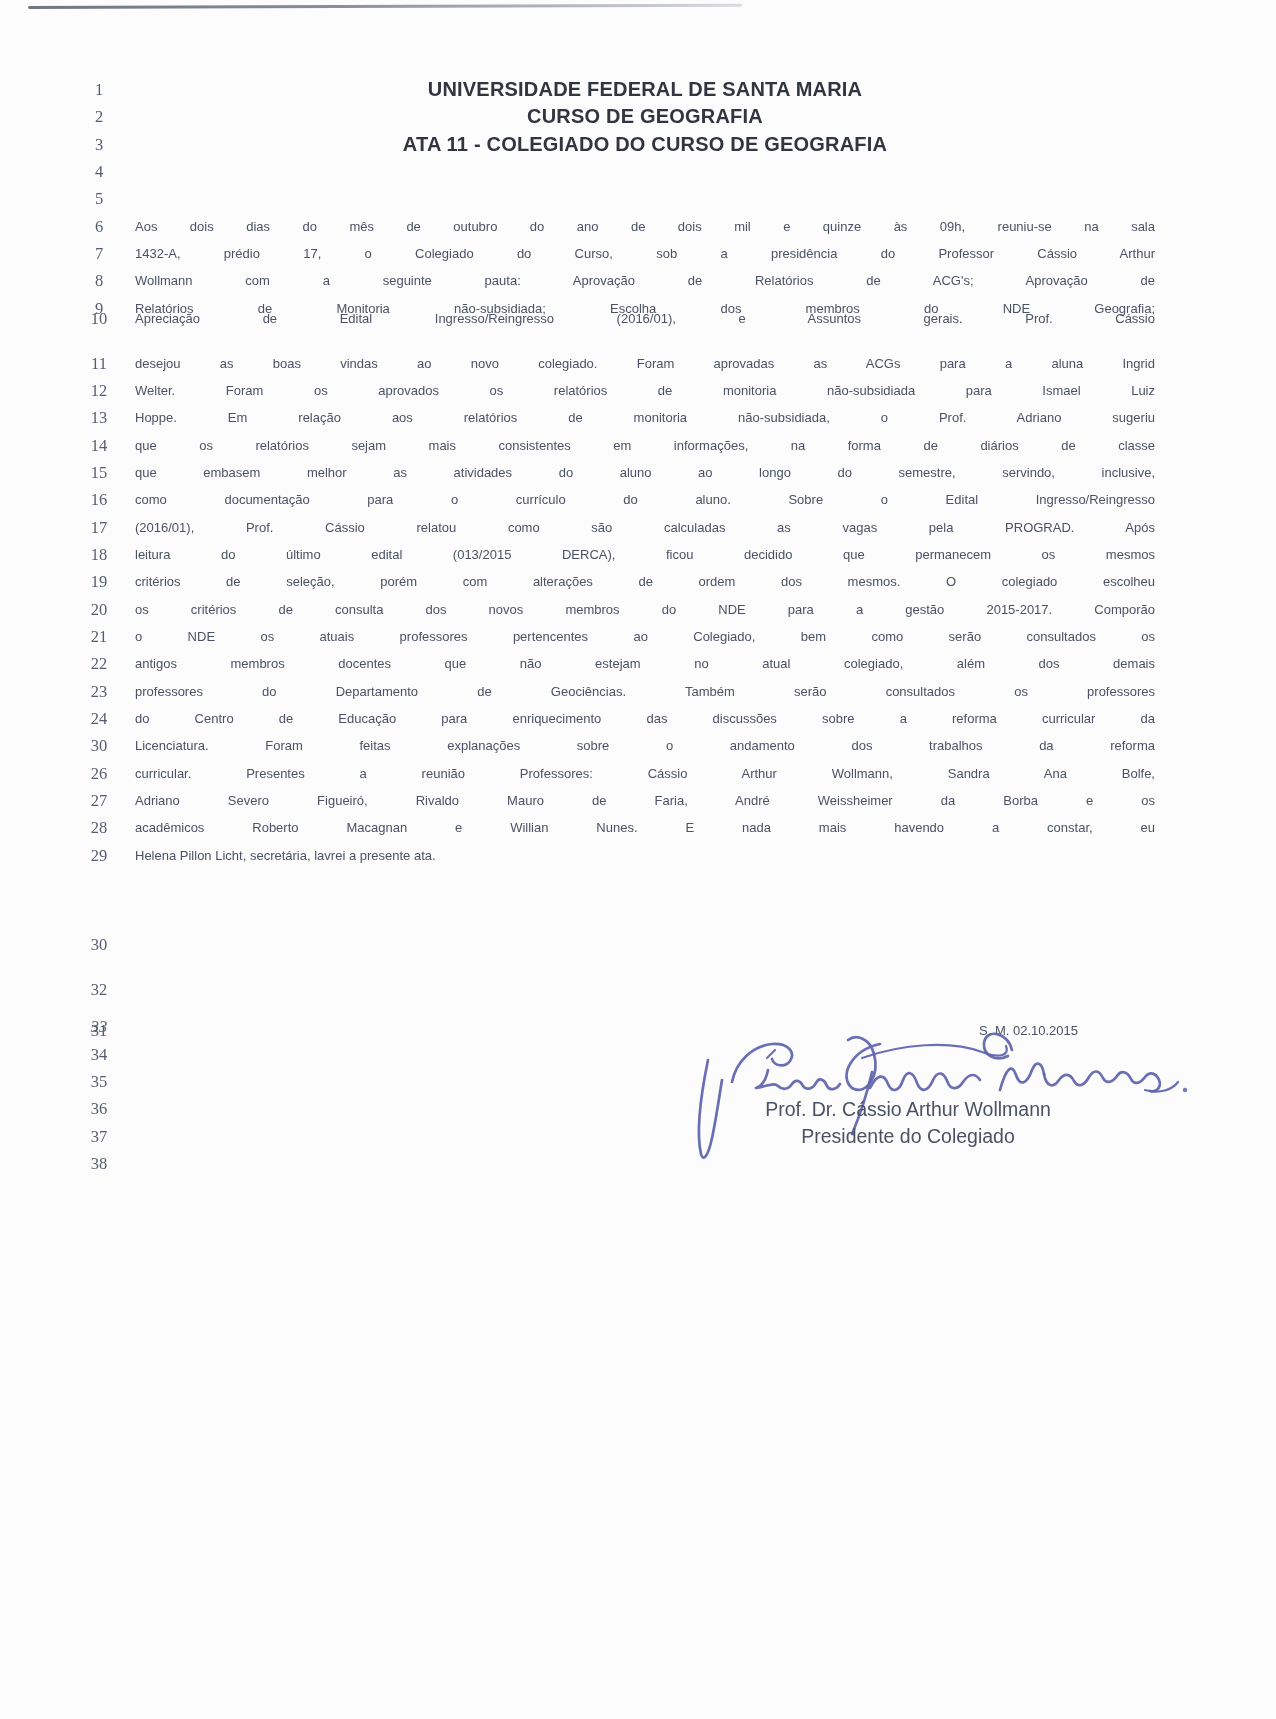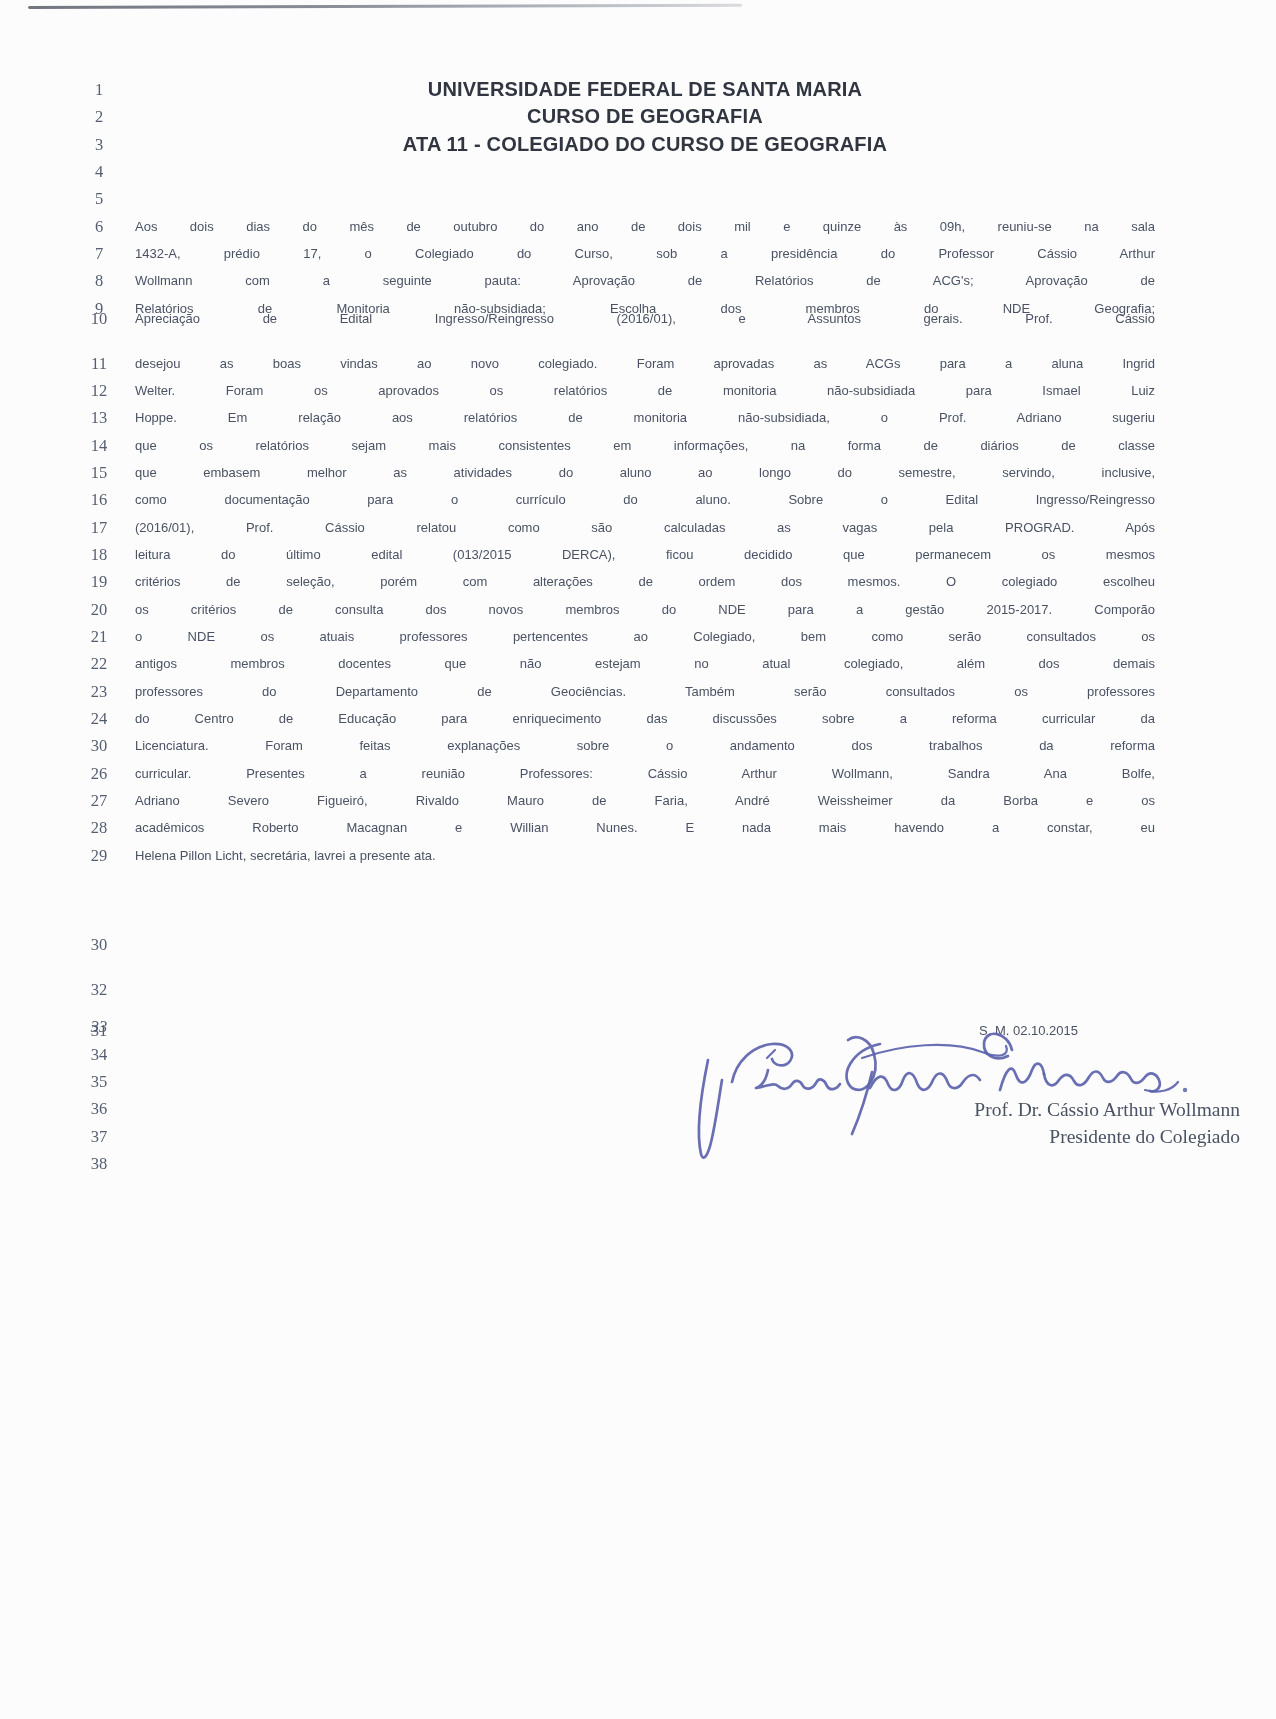--- a/index.html
+++ b/index.html
@@ -37,25 +37,24 @@
   }
   .line-text.title {
     font-weight: 700; text-align: center; font-size: 20px;
     letter-spacing: 0.2px;
     color: var(--title-text, #303540);
   }
   .line-text.justify { text-align: justify; text-align-last: justify; }
   .line-text.date-line { width: 943px; text-align: right; }
 
   .signature-block {
-    position: absolute; left: 640px; top: 1096px; width: 600px;
-    text-align: right;
+    position: absolute; left: 608px; top: 1096px; width: 600px;
+    text-align: center;
     font-size: 19.5px; line-height: 27.4px;
     color: var(--body-text, #4a5263);
-    font-family: Liberation Serif, serif;
   }
   .signature-ink {
     position: absolute; left: 620px; top: 1010px;
     width: 580px; height: 180px;
   }
   .signature-ink path { fill: none; stroke: var(--ink, #5c63ab); stroke-linecap: round; stroke-linejoin: round; opacity: 0.92; }
   .signature-ink .thick { stroke-width: 2.7px; }
   .signature-ink .thin  { stroke-width: 2.2px; }
   .signature-ink circle { fill: var(--ink, #5c63ab); opacity: 0.85; }
 </style>

